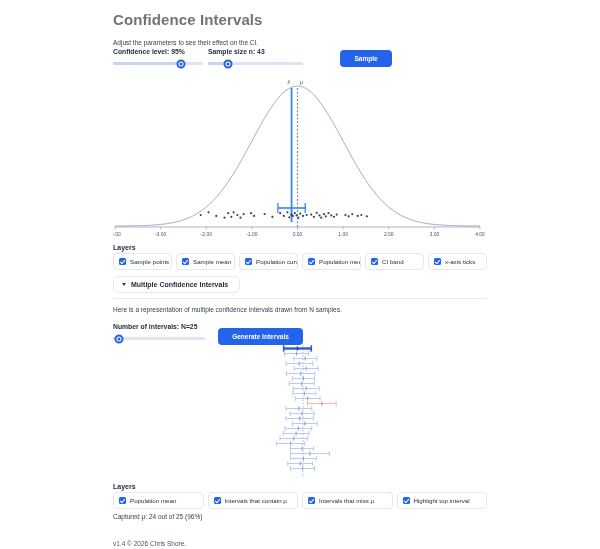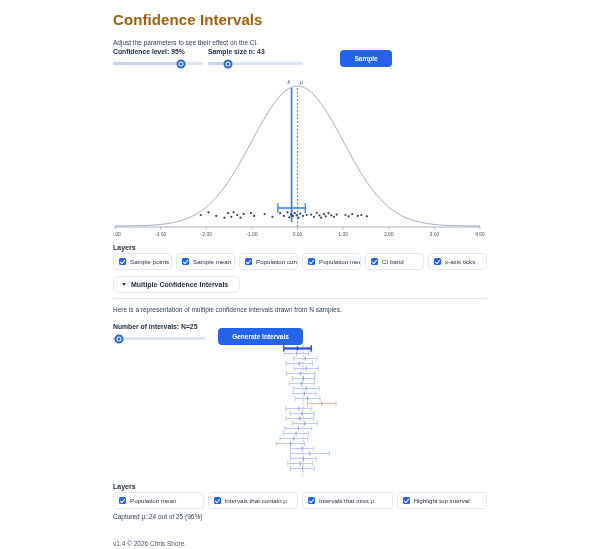--- a/index.html
+++ b/index.html
@@ -1,19 +1,19 @@
 <!DOCTYPE html>
 <html><head>
 <meta charset="utf-8">
 <style>
   html,body{margin:0;padding:0;background:#fff;}
   body{font-family:"Liberation Sans",sans-serif;color:#1e293b;}
   .page{position:relative;width:600px;height:549px;background:#fff;overflow:hidden;}
 
-  .title{position:absolute;left:113px;top:11px;font-size:15px;font-weight:700;color:#a16207;letter-spacing:.1px;}
+  .title{position:absolute;left:113px;top:11px;font-size:15px;font-weight:700;color:#737373;letter-spacing:.1px;}
   .subtitle{position:absolute;left:113px;top:39px;font-size:6.5px;color:#334155;}
 
   .slider-group{position:absolute;}
   .slider-label{font-size:6.8px;font-weight:700;color:#1e293b;white-space:nowrap;}
   .slider-track{position:relative;height:3px;background:#dde4f3;border-radius:2px;margin-top:7px;cursor:pointer;}
   .slider-fill{position:absolute;left:0;top:0;height:3px;background:#c7d4ef;border-radius:2px;}
   .slider-thumb{position:absolute;top:50%;transform:translate(-50%,-50%);width:5px;height:5px;background:#fff;border:2px solid #2563eb;border-radius:50%;cursor:pointer;}
   .slider-thumb::after{content:"";position:absolute;left:1px;top:1px;width:3px;height:3px;background:#2563eb;border-radius:50%;}
 
   .btn{position:absolute;display:flex;align-items:center;justify-content:center;background:#2563eb;color:#fff;border:none;border-radius:4px;font-size:6.5px;font-weight:600;font-family:inherit;cursor:pointer;}

